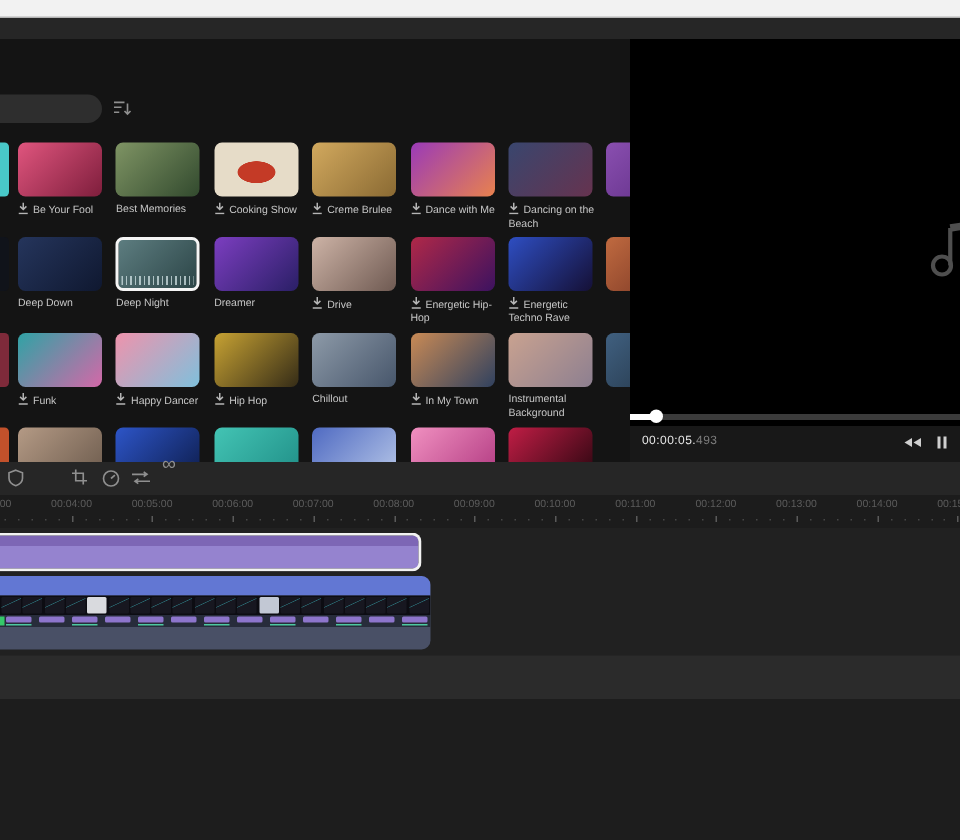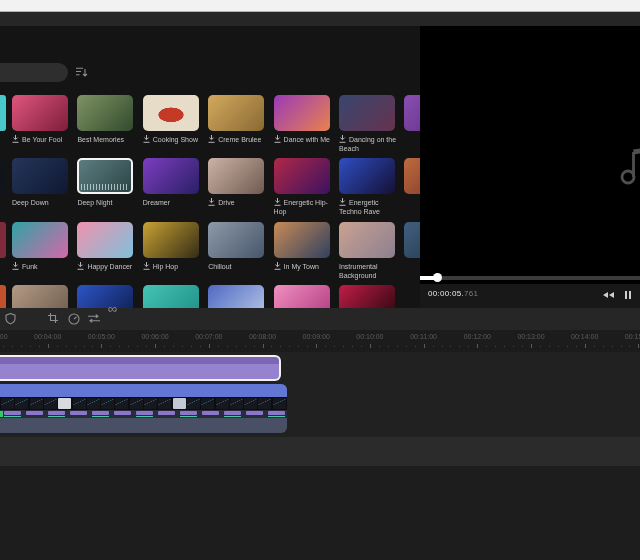--- a/index.html
+++ b/index.html
@@ -167,21 +167,21 @@
       <circle cx="12" cy="45" r="6" stroke="#4f4f4f" stroke-width="2.8" fill="none"></circle>
       <circle cx="46" cy="40" r="6" stroke="#4f4f4f" stroke-width="2.8" fill="none"></circle>
       <path d="M17.5 45V20M51.5 40V15" stroke="#4f4f4f" stroke-width="2.8" fill="none"></path>
       <path d="M17.5 20L51.5 15" stroke="#4f4f4f" stroke-width="5" fill="none"></path>
     </svg>
     <div id="seek-track"></div>
     <div id="seek-fill" style="width: 16.94px;"></div>
     <div id="seek-knob" style="left: 12.94px;"></div>
     <div id="transport-bar"></div>
     <div id="timecode">
-      <span>00:00:05.</span><span class="frac">761</span>
+      <span>00:00:05.</span><span class="frac">493</span>
     </div>
     <button id="rewind-btn">
       <span class="tri-l"></span><span class="tri-l"></span>
     </button>
     <button id="pause-btn">
       <i></i><i></i>
     </button>
   </div>
 
   <div id="timeline-toolbar" class="abs">

